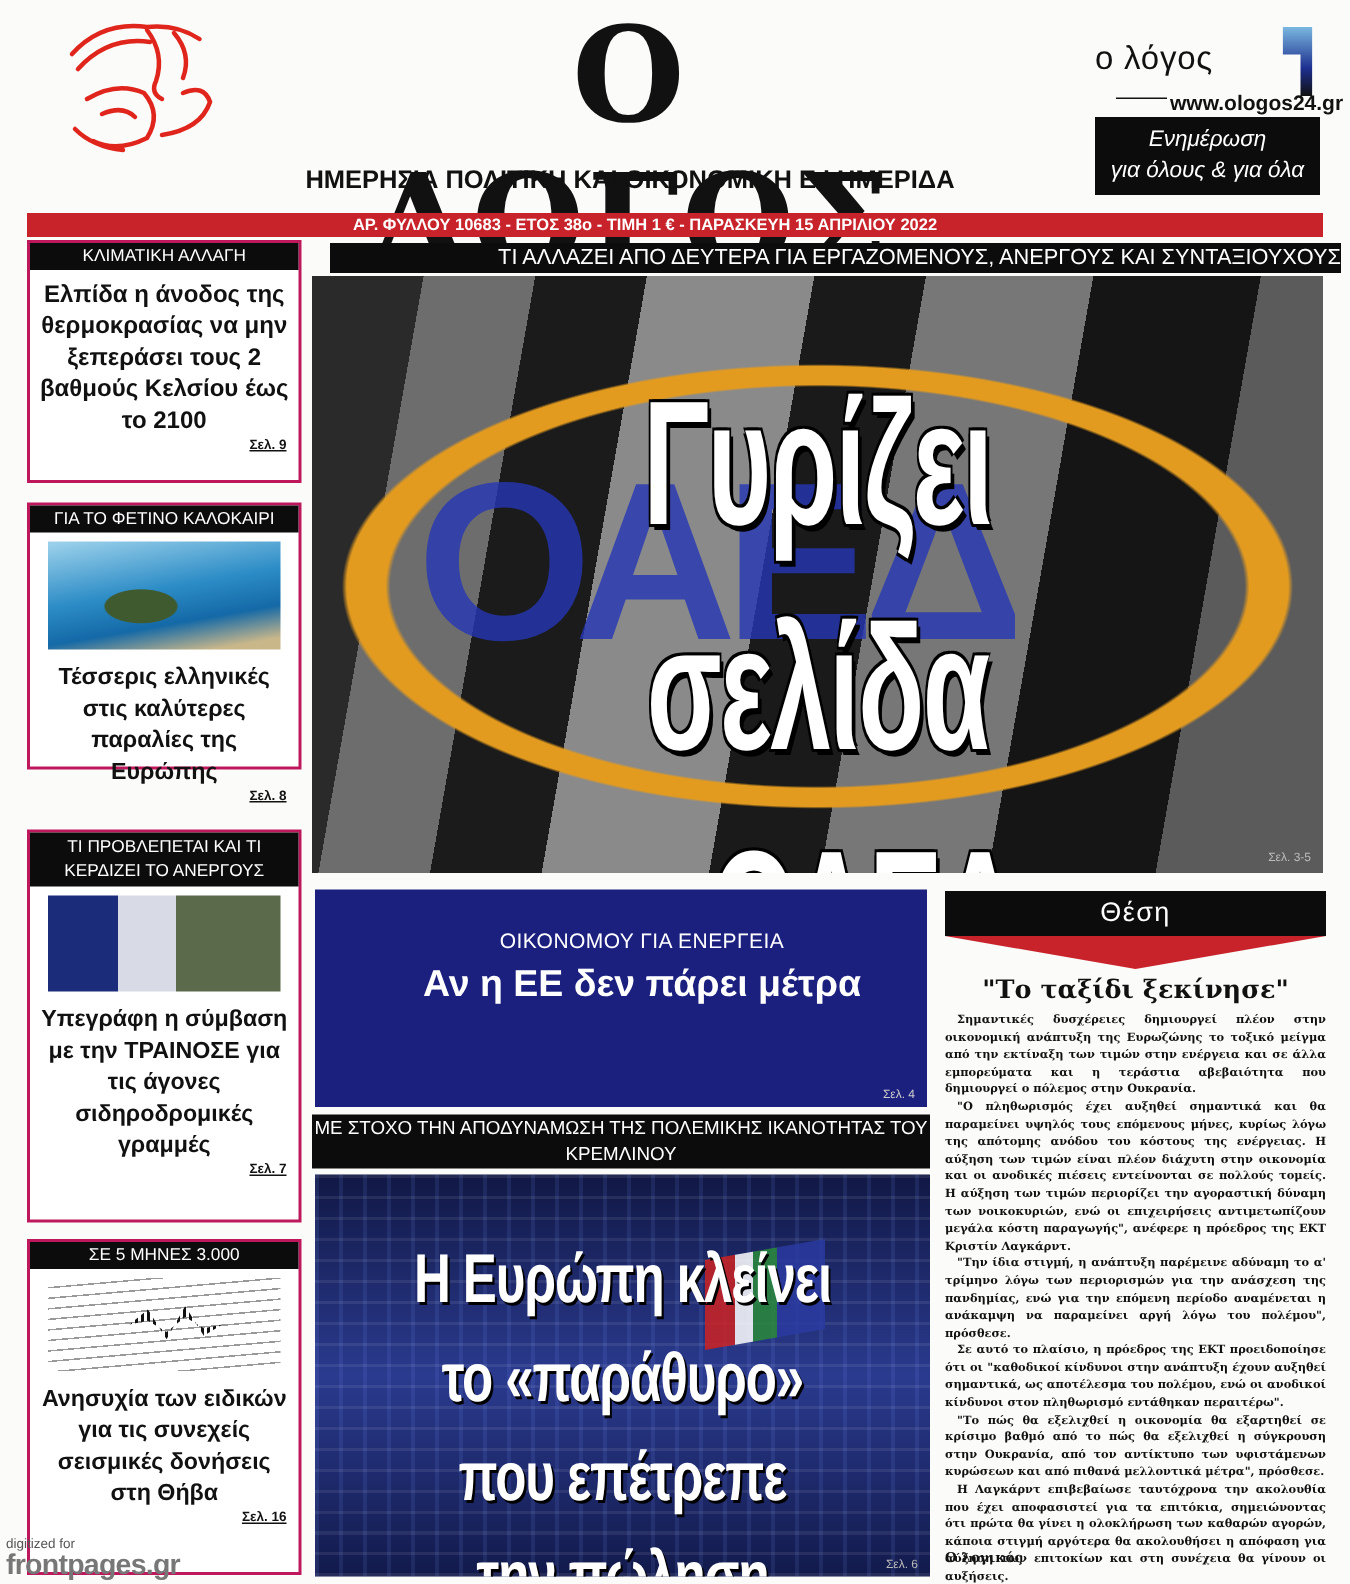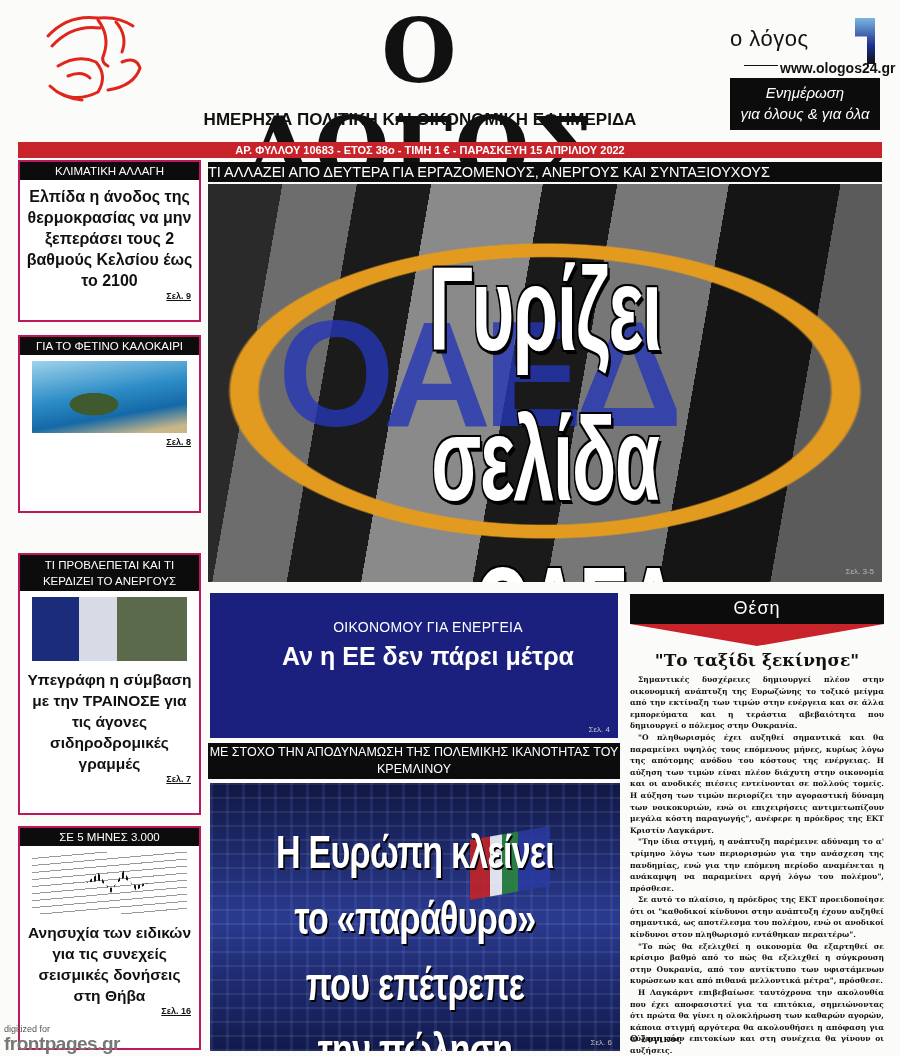--- a/index.html
+++ b/index.html
@@ -26,21 +26,21 @@
   .sbox .kicker { background: #0c0c0c; color: #fff; font-size: 11.5px; text-align: center; line-height: 16px; padding: 1px 2px; }
   .sbox .head { font-weight: bold; font-size: 15.5px; text-align: center; line-height: 21px; padding: 4px 4px 0; }
   .sbox .page { text-align: right; font-size: 9px; font-weight: bold; padding: 0 8px 4px; text-decoration: underline; }
   .sbox .photo { margin: 6px 12px 4px; height: 72px; }
   .photo-sea { background: radial-gradient(ellipse at 40% 60%, #3f5a2e 0 18%, transparent 19%), linear-gradient(170deg, #9fd3ec 0%, #2c8cc6 45%, #1469a7 70%, #c9b78a 92%); }
   .photo-train { background: linear-gradient(90deg, #1b2c7a 0 30%, #d8dbe6 30% 55%, #5a6a4b 55% 100%); }
   .photo-seismo { background: repeating-linear-gradient(175deg, #fff 0 6px, #999 6px 7px); position: relative; }
   .photo-seismo::after { content: ""; position: absolute; left: 35%; top: 30%; width: 40%; height: 40%; background: repeating-linear-gradient(90deg, #111 0 2px, transparent 2px 4px); clip-path: polygon(0 50%,20% 10%,40% 90%,60% 0,80% 80%,100% 50%,80% 60%,60% 30%,40% 70%,20% 40%); }
 
   
-  .lead-kicker { left: 208px; top: 162px; width: 674px; height: 20px; background: #0c0c0c; color: #fff; font-size: 14.5px; text-align: left; line-height: 20px; }
+  .lead-kicker { left: 220px; top: 162px; width: 674px; height: 20px; background: #0c0c0c; color: #fff; font-size: 14.5px; text-align: right; line-height: 20px; }
   .lead-photo { left: 208px; top: 184px; width: 674px; height: 398px; overflow: hidden;
     background:
       radial-gradient(ellipse 48% 38% at 50% 52%, transparent 88%, #e39b1f 89% 97%, transparent 98%),
       linear-gradient(100deg, #2a2a2a 0 10%, #6d6d6d 10% 20%, #1b1b1b 20% 30%, #8a8a8a 30% 45%, #1a1a1a 45% 55%, #777 55% 70%, #151515 70% 85%, #5b5b5b 85%); }
   .lead-photo .oaed { position: absolute; left: 70px; top: 120px; width: 540px; height: 140px; color: #2637b5; font-size: 150px; font-weight: bold; text-align: left; line-height: 140px; opacity: .8; letter-spacing: -8px; }
   .lead-headline { position: absolute; left: 0; top: 50px; width: 674px; text-align: center; color: #fff; font-weight: bold; font-family: "Liberation Sans", sans-serif; font-size: 118px; line-height: 150px; transform: scaleX(.62); transform-origin: center; text-shadow: 4px 4px 0 #000, -2px -2px 0 #000, 2px -2px 0 #000, -2px 2px 0 #000; letter-spacing: -2px; }
   .lead-page { position: absolute; right: 8px; bottom: 6px; font-size: 8px; color: #bbb; }
 
   
   .blue { left: 210px; top: 593px; width: 408px; height: 145px; background: #1b1f7e; color: #fff; text-align: center; padding-left: 28px; }
@@ -106,20 +106,21 @@
 
 <div class="sbox" style="top:160px; height:162px;">
   <div class="kicker">ΚΛΙΜΑΤΙΚΗ ΑΛΛΑΓΗ</div>
   <div class="head" style="font-size:16px; line-height:21px; padding-top:6px;">Ελπίδα η άνοδος της θερμοκρασίας να μην ξεπεράσει τους 2 βαθμούς Κελσίου έως το 2100</div>
   <div class="page">Σελ. 9</div>
 </div>
 
 <div class="sbox" style="top:335px; height:178px;">
   <div class="kicker">ΓΙΑ ΤΟ ΦΕΤΙΝΟ ΚΑΛΟΚΑΙΡΙ</div>
   <div class="photo photo-sea"></div>
+  <div class="head">Τέσσερις ελληνικές στις καλύτερες παραλίες της Ευρώπης</div>
   <div class="page">Σελ. 8</div>
 </div>
 
 <div class="sbox" style="top:553px; height:262px;">
   <div class="kicker" style="padding:2px 2px;">ΤΙ ΠΡΟΒΛΕΠΕΤΑΙ ΚΑΙ ΤΙ ΚΕΡΔΙΖΕΙ ΤΟ ΑΝΕΡΓΟΥΣ</div>
   <div class="photo photo-train" style="height:64px;"></div>
   <div class="head">Υπεγράφη η σύμβαση με την ΤΡΑΙΝΟΣΕ για τις άγονες σιδηροδρομικές γραμμές</div>
   <div class="page">Σελ. 7</div>
 </div>
 

